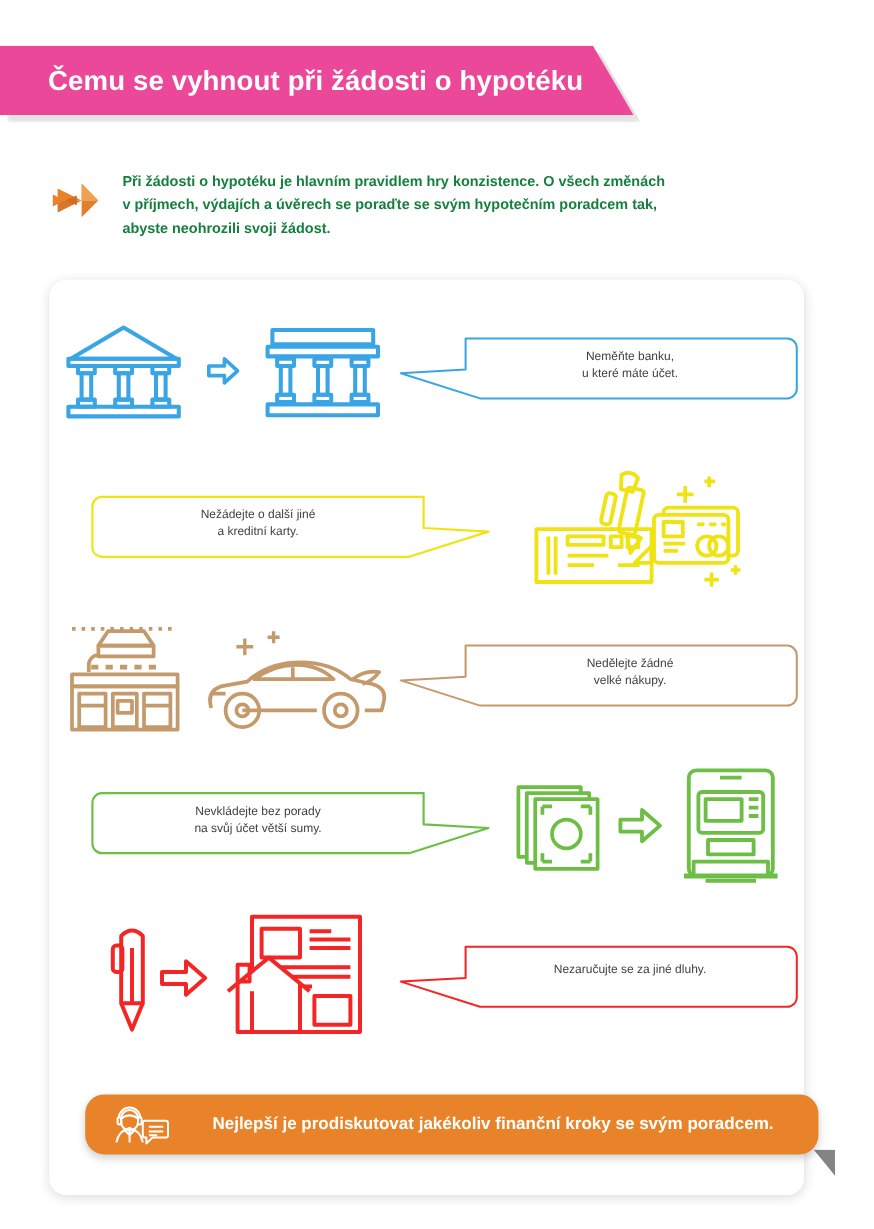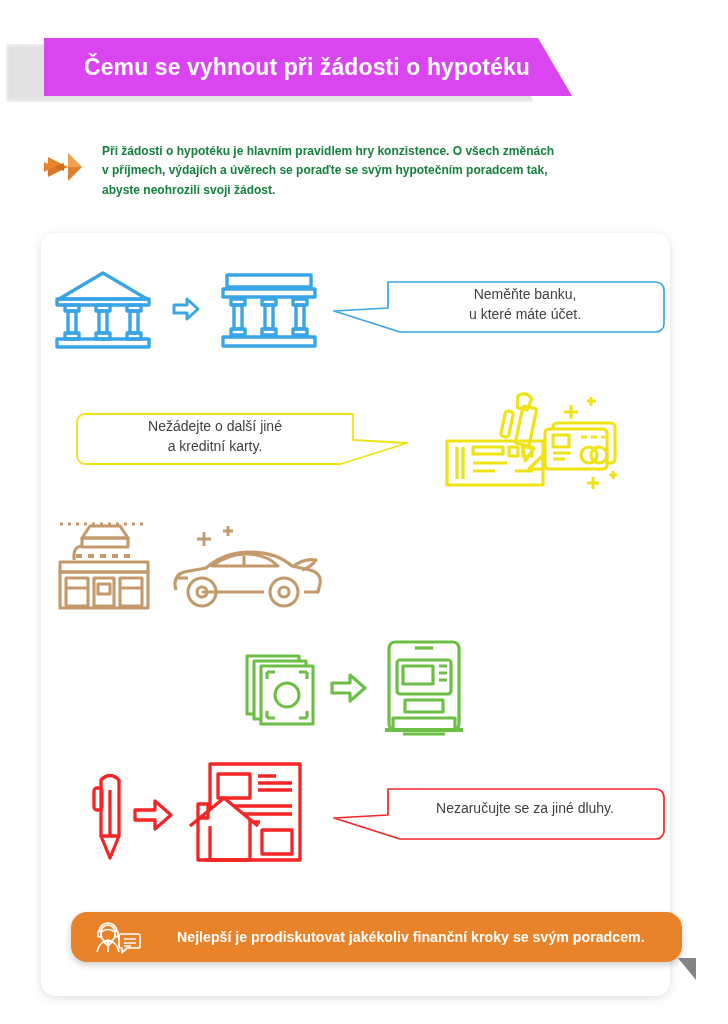--- a/index.html
+++ b/index.html
@@ -15,23 +15,23 @@
   .header-wrap { position:absolute; left:0; top:38px; width:534px; height:58px; }
   .header-shadow {
     position:absolute; left:6px; top:6px; width:528px; height:58px;
     background:#d8d8d8;
     clip-path: polygon(0 0, 494px 0, 528px 58px, 0 58px);
     filter: blur(2px);
     opacity:.75;
   }
   .header-band {
     position:absolute; left:0; top:0; width:528px; height:58px;
-    background:#d946ef;
+    background:#ec4899;
     clip-path: polygon(0 0, 494px 0, 528px 58px, 0 58px);
-    display:flex; align-items:center;margin-left:44px;
+    display:flex; align-items:center;
   }
   .header-title {
     color:#ffffff; font-size:23px; font-weight:700;
     padding-left:40px; letter-spacing:.1px; white-space:nowrap;
   }
 
   
   .intro { position:absolute; left:40px; top:140px; width:640px; display:flex; gap:16px; }
   .intro-icon { width:46px; height:46px; flex:0 0 46px; margin-top:4px; }
   .intro-text {
@@ -59,21 +59,21 @@
   .row-5 { top:522px; height:122px; }
 
   .icons { display:flex; align-items:center; justify-content:center; }
 
   
   .bubble { position:relative; }
   .bubble svg { display:block; overflow:visible; }
   .bubble-text {
     position:absolute; inset:0;
     display:flex; flex-direction:column; align-items:center; justify-content:center;
-    font-size:14px; color:#3f3f3f; line-height:1.42; font-weight:400;
+    font-size:10px; color:#3f3f3f; line-height:1.42; font-weight:400;
     white-space:pre-line; text-align:center;
     padding-bottom:8px;
   }
   .bubble-text.single { padding-bottom:14px; }
 
   
   .banner-wrap { position:absolute; left:71px; top:912px; width:625px; height:54px; }
   .banner-fold {
     position:absolute; right:0px; top:46px; width:18px; height:22px;
     background:#6e6e6e;
@@ -242,23 +242,37 @@
             <path d="M78 38 v10"></path>
             <path d="M36 74 h62"></path>
             <circle cx="36" cy="74" r="14"></circle>
               <circle cx="36" cy="74" r="5"></circle>
             <circle cx="118" cy="74" r="14"></circle>
               <circle cx="118" cy="74" r="5"></circle>
             <path d="M10 60 h12"></path>
           </g>
         </svg>
       </div>
+      <div class="bubble">
+        <svg width="340" height="62" viewBox="0 0 340 62">
+          <path d="M58 4 H326 a8 8 0 0 1 8 8 V46 a8 8 0 0 1 -8 8 H70 L4 33 L58 30 Z" fill="#ffffff" stroke="#c49a6c" stroke-width="1.7" stroke-linejoin="round"></path>
+        </svg>
+        <div class="bubble-text" style="padding-left:50px;">Nedělejte žádné
+velké nákupy.</div>
+      </div>
     </div>
 
     <div class="row row-4">
+      <div class="bubble" style="margin-left:30px;">
+        <svg width="340" height="62" viewBox="0 0 340 62">
+          <path d="M282 4 H14 a8 8 0 0 0 -8 8 V46 a8 8 0 0 0 8 8 H270 L336 33 L282 30 Z" fill="#ffffff" stroke="#6cbe45" stroke-width="1.8" stroke-linejoin="round"></path>
+        </svg>
+        <div class="bubble-text" style="padding-right:52px;">Nevkládejte bez porady
+na svůj účet větší sumy.</div>
+      </div>
       <div class="icons" style="flex:1;gap:10px;">
         <svg width="78" height="84" viewBox="0 0 78 84">
           <g fill="none" stroke="#6cbe45" stroke-width="3.1" stroke-linejoin="round">
             <rect x="6" y="10" width="52" height="58"></rect>
             <rect x="13" y="15" width="52" height="58" fill="#ffffff"></rect>
             <rect x="20" y="20" width="52" height="58" fill="#ffffff"></rect>
             <circle cx="46" cy="49" r="12"></circle>
             <path d="M26 26 h8 M26 26 v7 M66 26 h-8 M66 26 v7 M26 72 h8 M26 72 v-7 M66 72 h-8 M66 72 v-7"></path>
           </g>
         </svg>

